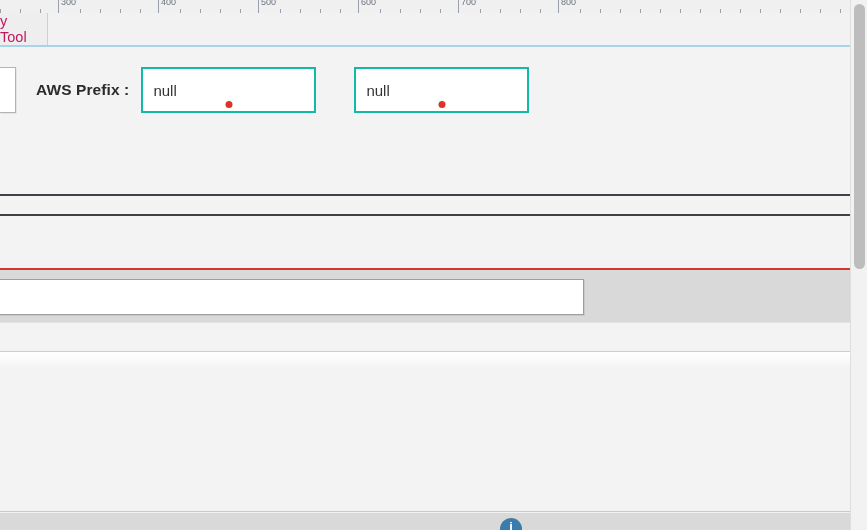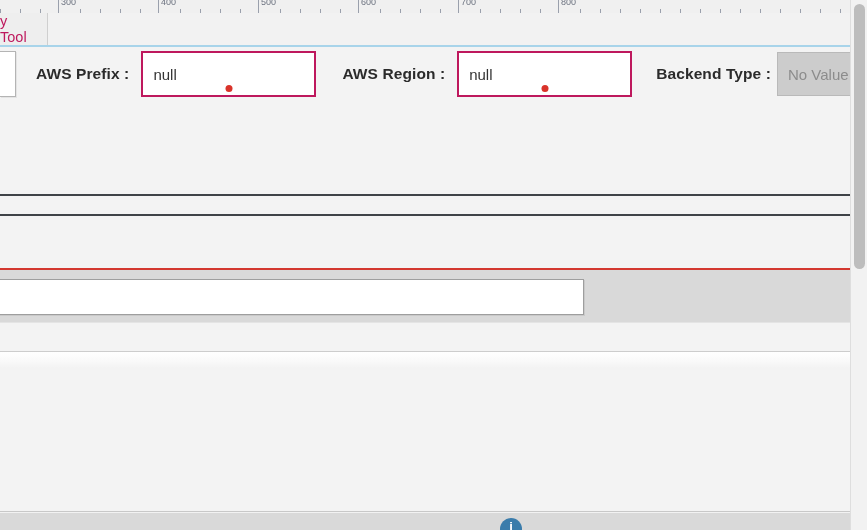--- a/index.html
+++ b/index.html
@@ -97,21 +97,21 @@
     left: 0;
     top: 47px;
     width: 867px;
     height: 148px;
     background: #f3f3f3;
     box-sizing: border-box;
   }
   .form-row {
     position: absolute;
     left: 0;
-    top: 46px;
+    top: 62px;
     width: 867px;
     height: 56px;
     display: flex;
     align-items: center;
   }
   .field-group {
     display: flex;
     align-items: center;
     height: 100%;
   }
@@ -119,21 +119,21 @@
     font-size: 15.5px;
     font-weight: bold;
     color: #2b2b2b;
     white-space: nowrap;
     letter-spacing: 0.1px;
   }
   .txtfield {
     position: relative;
     box-sizing: border-box;
     background: #ffffff;
-    border: 2px solid #be185d;
+    border: 2px solid #14b8a6;
     height: 46px;
     display: flex;
     align-items: center;
     padding: 0 10px;
     font-size: 15px;
     color: #333333;
   }
   .txtfield .dot {
     position: absolute;
     width: 7px;
@@ -357,33 +357,26 @@
 
   <div class="field-group" style="margin-left:20px;">
     <span class="field-label">AWS Prefix :</span>
     <div class="txtfield" style="width:175px; margin-left:12px;">
       <span>null</span>
       <span class="dot"></span>
     </div>
   </div>
 
   <div class="field-group" style="margin-left:26px;">
-    <span class="field-label">AWS Region :</span>
     <div class="txtfield" style="width:175px; margin-left:12px;">
       <span>null</span>
       <span class="dot"></span>
     </div>
   </div>
 
-  <div class="field-group" style="margin-left:24px;">
-    <span class="field-label">Backend Type :</span>
-    <div class="selectfield" style="width:90px; margin-left:6px;">
-      <span>No Value</span>
-    </div>
-  </div>
 
 </div>
 
 <div class="rule-dark" style="top:194px;"></div>
 <div class="band" style="top:196px; height:18px;"></div>
 <div class="rule-dark" style="top:214px;"></div>
 <div class="band" style="top:216px; height:52px;"></div>
 <div class="rule-red" style="top:268px;"></div>
 
 <div class="strip-grey"></div>

